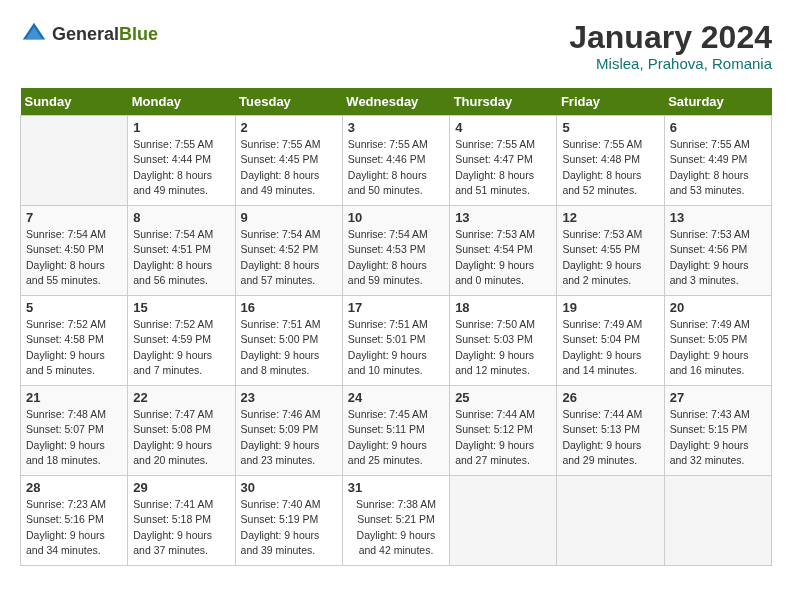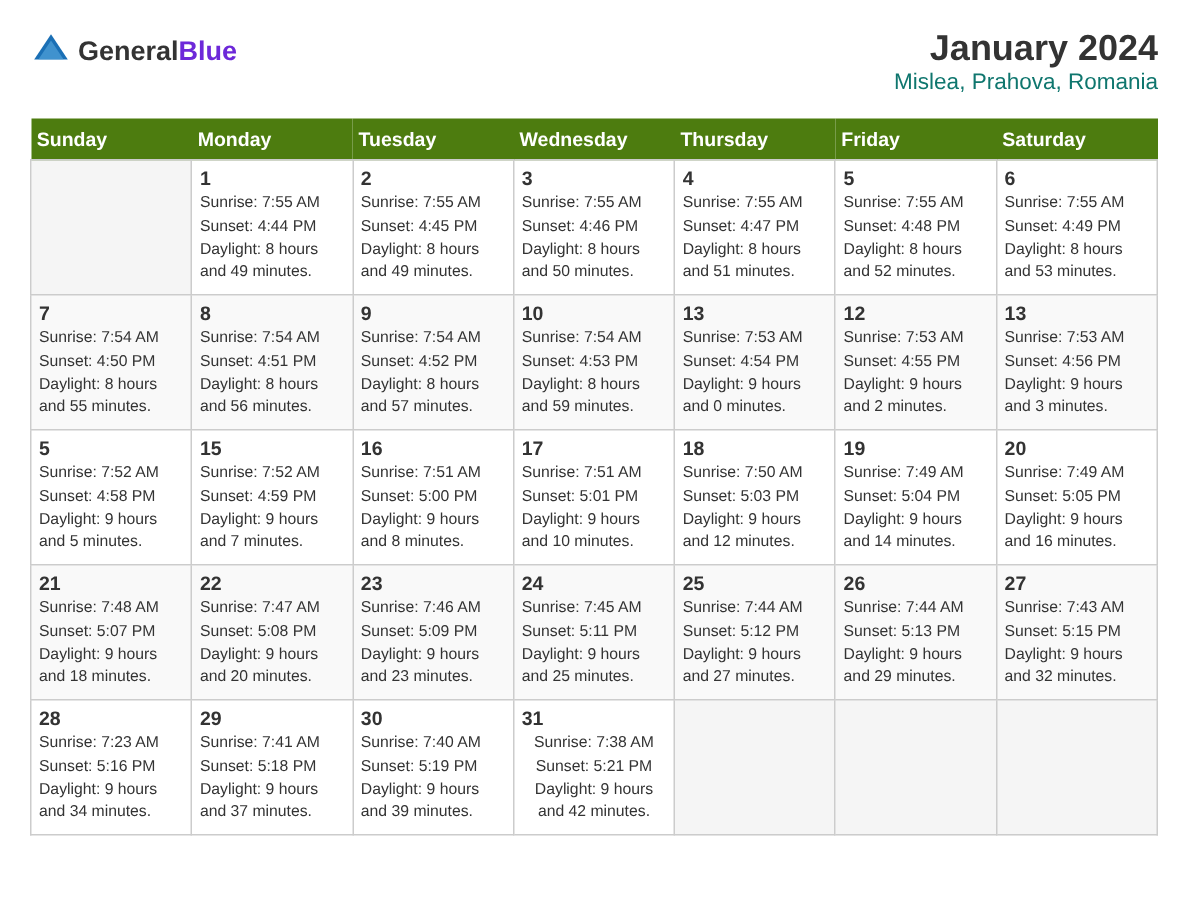--- a/index.html
+++ b/index.html
@@ -23,32 +23,32 @@
     }
     .logo-text-general {
       font-size: 18px;
       font-weight: bold;
       color: #333;
       margin-top: 20px;
     }
     .logo-text-blue {
       font-size: 18px;
       font-weight: bold;
-      color: #6d28d9;
+      color: #4d7c0f;
       margin-top: 44px;
     }
     .logo-icon {
       width: 28px;
       height: 28px;
     }
     .title-block {
       text-align: right;
     }
     .main-title {
-      font-size: 24px;
+      font-size: 32px;
       font-weight: bold;
       color: #333;
       line-height: 1.1;
     }
     .subtitle {
       font-size: 15px;
       color: #0f766e;
     }
     table {
       width: 100%;

